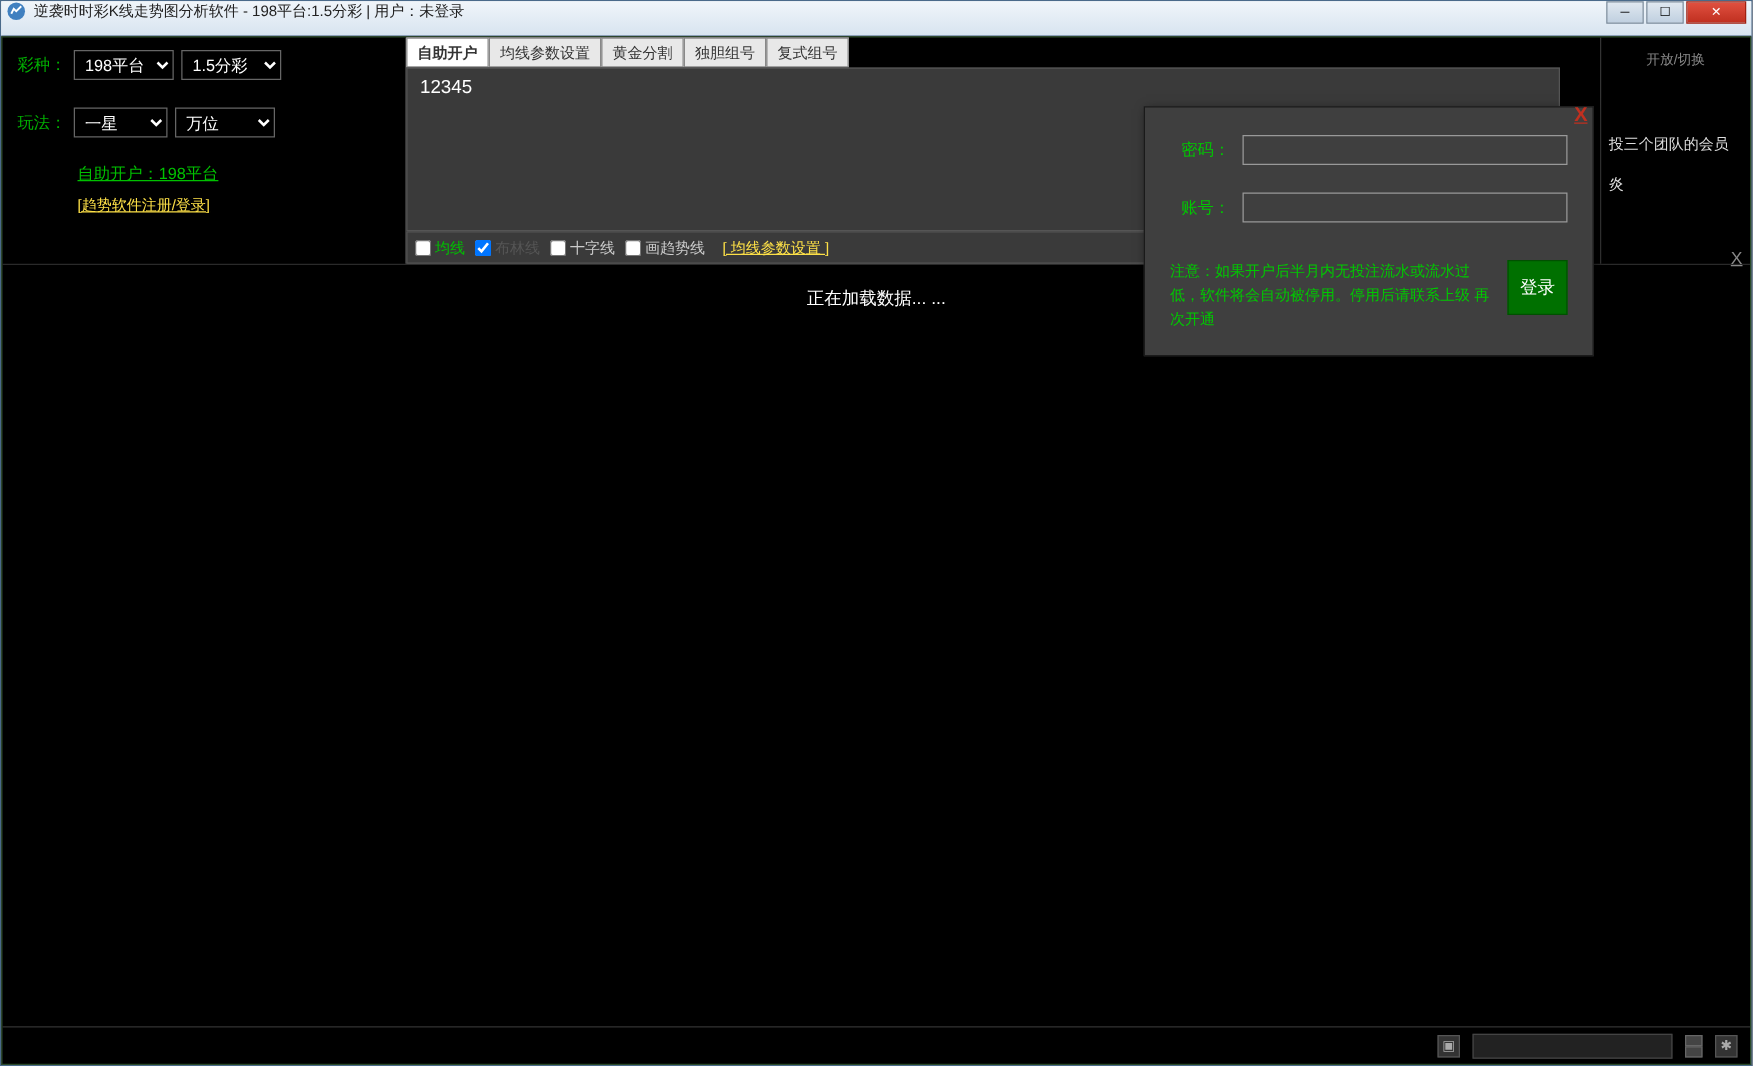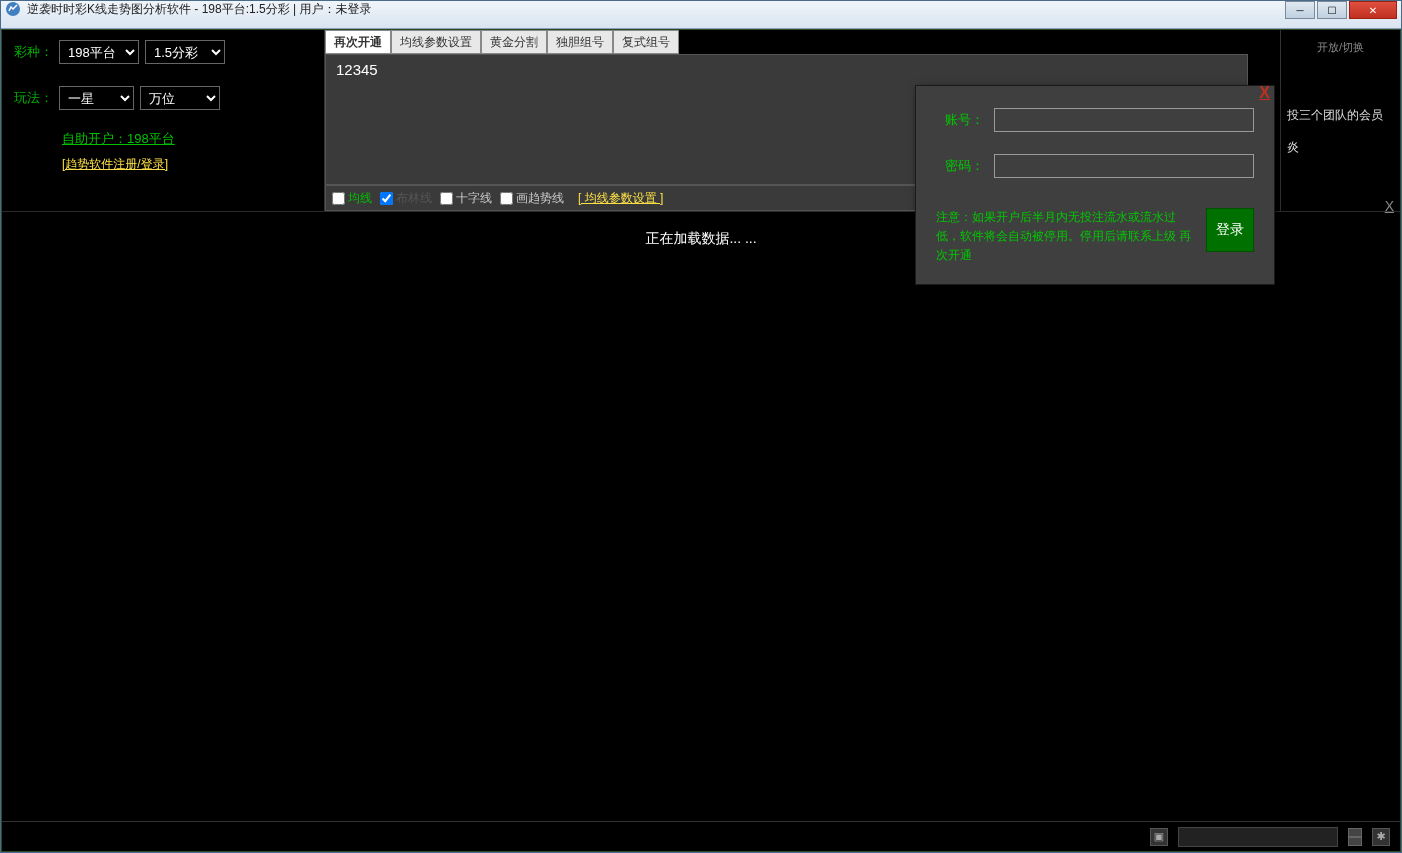--- a/index.html
+++ b/index.html
@@ -91,21 +91,21 @@
           <span class="link-g">自助开户：198平台</span>
         </div>
         <div style="margin-left:48px;">
           <span class="link-g2">[趋势软件注册/登录]</span>
         </div>
       </div>
 
       <div class="midpanel">
         <div style="display:flex; height:24px;">
           <div class="tabs">
-            <div class="tab active">再次开通</div>
+            <div class="tab active">自助开户</div>
             <div class="tab">均线参数设置</div>
             <div class="tab">黄金分割</div>
             <div class="tab">独胆组号</div>
             <div class="tab">复式组号</div>
           </div>
         </div>
         <div class="textarea">12345</div>
         <div class="toolbar">
           <label class="chk">
               <input type="checkbox" style="">
@@ -155,26 +155,26 @@
       <div class="stat-stepper">
           <div></div>
           <div></div>
         </div>
       <div class="stat-icon">✱</div>
     </div>
 
     <div class="login-modal">
       <span class="login-close">X</span>
       <div class="login-row">
+        <span class="login-lbl">密码：</span>
+        <input class="login-input" type="password" style="">
+      </div>
+      <div class="login-row">
         <span class="login-lbl">账号：</span>
         <input class="login-input" type="text" style="">
-      </div>
-      <div class="login-row">
-        <span class="login-lbl">密码：</span>
-        <input class="login-input" type="password" style="">
       </div>
       <div class="login-bottom">
         <div class="warning">注意：如果开户后半月内无投注流水或流水过低，软件将会自动被停用。停用后请联系上级 再次开通</div>
         <div class="login-btn">登录</div>
       </div>
     </div>
 
   </div>
 </div>
 

